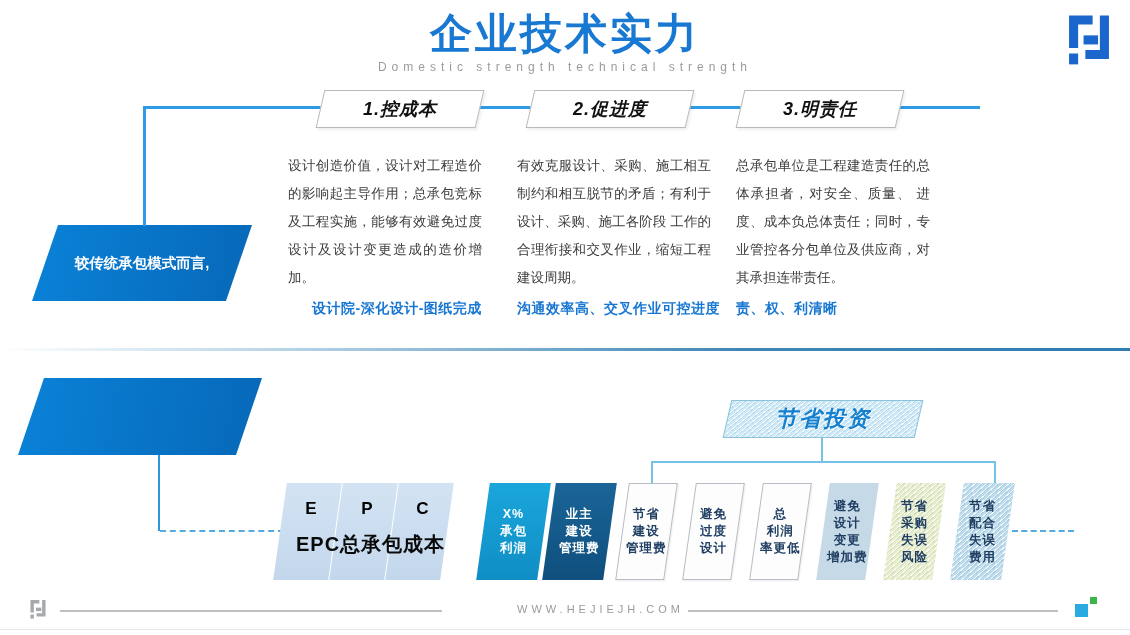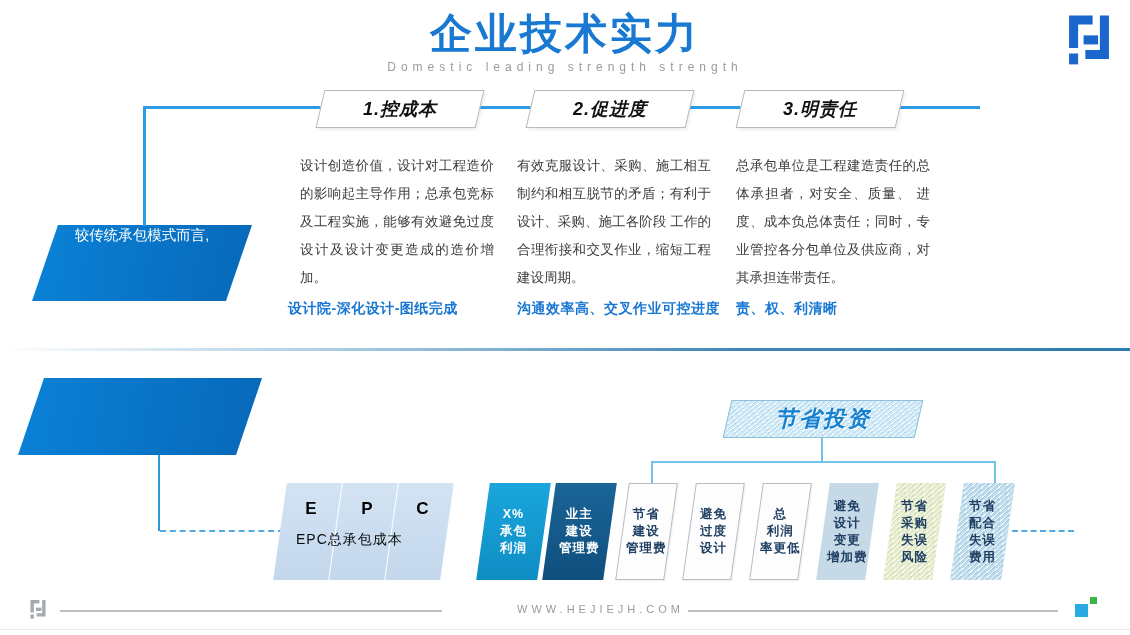--- a/index.html
+++ b/index.html
@@ -22,27 +22,27 @@
             transform:skewX(-13deg); display:flex; align-items:center; justify-content:center;
             box-shadow:2px 2px 3px rgba(0,0,0,.07); z-index:2; }
   .banner .lbl { transform:skewX(13deg); font-style:italic; font-weight:bold; font-size:18px; color:#101010; letter-spacing:1px; }
   .banner1 { left:320px; width:160px; }
   .banner2 { left:530px; width:160px; }
   .banner3 { left:740px; width:160px; }
 
   
   .col-body { position:absolute; top:152px; width:194px; font-size:13.5px; line-height:28px;
               color:#3c3c3c; text-align:justify; }
-  .col1 { left:300px; } .col2 { left:517px; } .col3 { left:736px; }
+  .col1 { left:288px; } .col2 { left:517px; } .col3 { left:736px; }
   .col-hl { position:absolute; top:300px; font-size:14px; font-weight:bold; color:#1877d2; letter-spacing:.5px; }
-  .hl1 { left:288px; } .hl2 { left:517px;text-align:center; } .hl3 { left:736px; }
-
-  
-  .flag { position:absolute; color:#ffffff; font-weight:normal; font-size:14.5px; line-height:21px;
-          text-align:center; display:flex; flex-direction:row; justify-content:center;
+  .hl1 { left:312px; } .hl2 { left:517px;text-align:center; } .hl3 { left:736px; }
+
+  
+  .flag { position:absolute; color:#ffffff; font-weight:bold; font-size:14.5px; line-height:21px;
+          text-align:center; display:flex; flex-direction:column; justify-content:center;
           background:linear-gradient(100deg,#0a82d8,#0768b8); }
   .flag .green { color:#8dc63f; }
   .flag1 { left:32px; top:225px; width:220px; height:76px;
            clip-path:polygon(26px 0, 100% 0, calc(100% - 26px) 100%, 0 100%); }
   .flag2 { left:18px; top:378px; width:244px; height:77px;
            clip-path:polygon(26px 0, 100% 0, calc(100% - 26px) 100%, 0 100%); }
 
   
   .divider { position:absolute; top:348px; left:0; width:1130px; height:3px;
              background:linear-gradient(90deg, rgba(130,175,210,0) 0%, #a9cbe2 30%, #4286b6 65%, #2e7cb2 100%); }
@@ -83,41 +83,41 @@
   .steel { background:#c6d9e7; }
   .ghatch{ background-color:#e7eecd;
            background-image:repeating-linear-gradient(135deg, rgba(255,255,255,.8) 0 1px, rgba(170,185,130,.3) 1px 2px, transparent 2px 4px); }
   .bhatch{ background-color:#bedcec;
            background-image:repeating-linear-gradient(135deg, rgba(255,255,255,.8) 0 1px, rgba(120,170,200,.3) 1px 2px, transparent 2px 4px); }
   .b0{left:280px;width:55px;} .b1{left:336px;width:55px;} .b2{left:392px;width:55px;}
   .b3{left:483px;width:61px;} .b4{left:549px;width:61px;}
   .b5{left:622px;width:49px;} .b6{left:689px;width:49px;} .b7{left:756px;width:49px;}
   .b8{left:823px;width:49px;} .b9{left:890px;width:49px;} .b10{left:957px;width:51px;}
 
-  .epc-label { position:absolute; left:296px; top:531px; font-size:14px; font-weight:400;
+  .epc-label { position:absolute; left:296px; top:531px; font-size:20px; font-weight:700;
                color:#0a0a0a; letter-spacing:1px; z-index:3; }
 
   
   .f-logo { position:absolute; left:27px; top:598px; width:22px; height:22px; }
   .f-line { position:absolute; top:610px; height:2px; background:#bfbfbf; }
   .f-line1 { left:60px; width:382px; }
   .f-line2 { left:688px; width:370px; }
   .f-url { position:absolute; top:603px; left:448px; width:236px; text-align:right;
            font-size:11px; letter-spacing:4px; color:#9b9b9b; }
   .f-sq-blue  { position:absolute; left:1075px; top:604px; width:13px; height:13px; background:#29abe2; }
   .f-sq-green { position:absolute; left:1090px; top:597px; width:7px; height:7px; background:#39b54a; }
   .bottom-strip { position:absolute; left:0; bottom:5px; width:1130px; border-top:1px solid #e4e9eb; }
 </style>
 </head>
 <body>
 
 <div class="canvas">
 
   <div class="title">企业技术实力</div>
-  <div class="subtitle">Domestic leading strength strength</div>
+  <div class="subtitle">Domestic strength technical strength</div>
   <svg class="logo" viewBox="0 0 64 64">
     <g fill="#1b66cc">
       <path d="M10 6 h26 v10 h-16 v26 h-10 z"></path>
       <rect x="10" y="48" width="10" height="12"></rect>
       <path d="M44 6 h10 v48 h-26 v-10 h16 z"></path>
       <rect x="26" y="28" width="16" height="10"></rect>
     </g>
   </svg>
 
   <div class="hline-top"></div>

